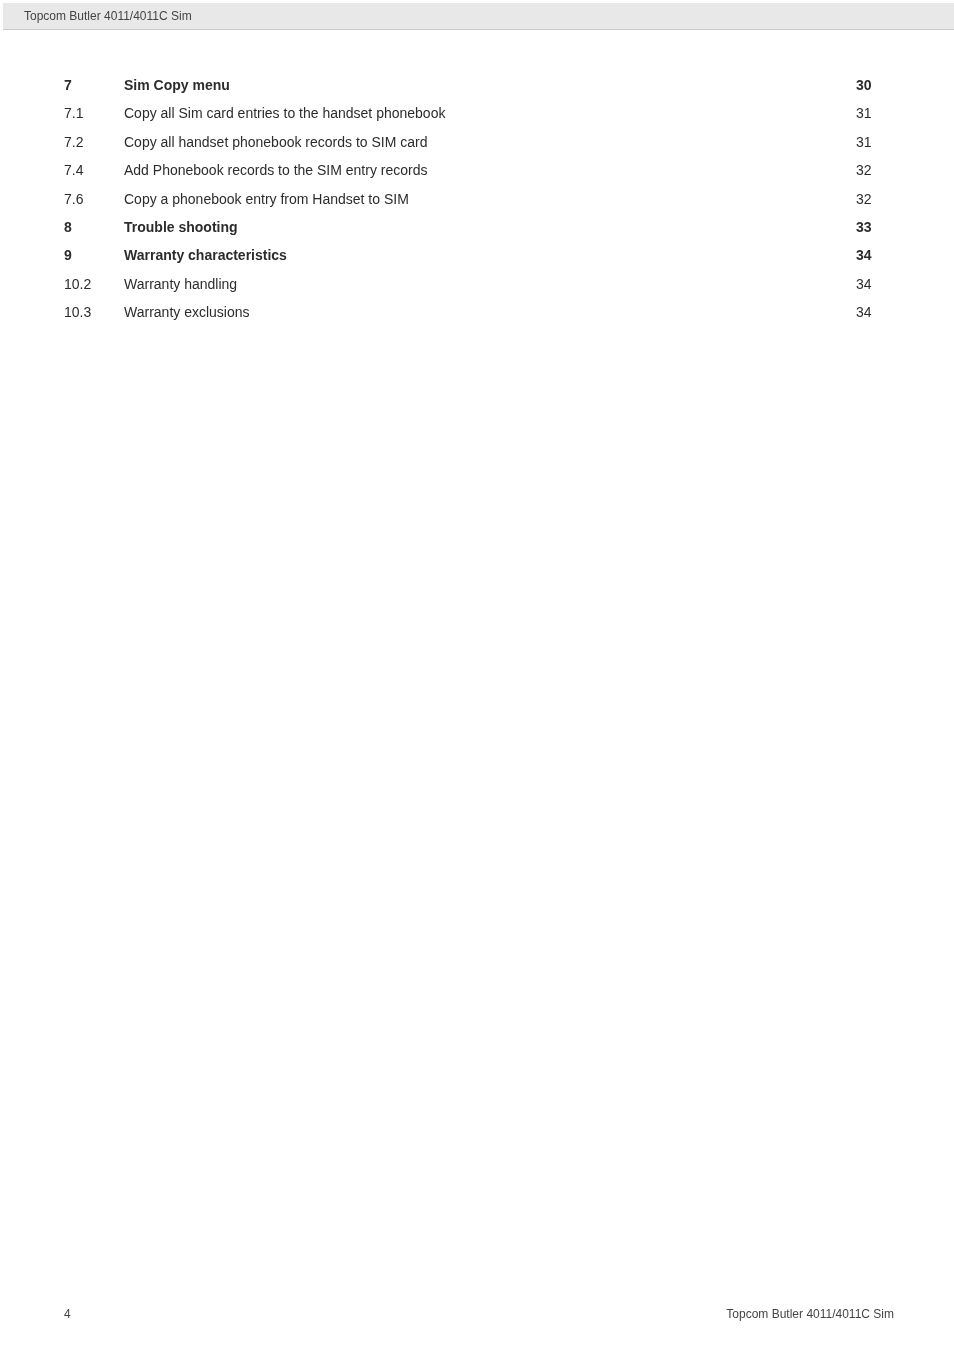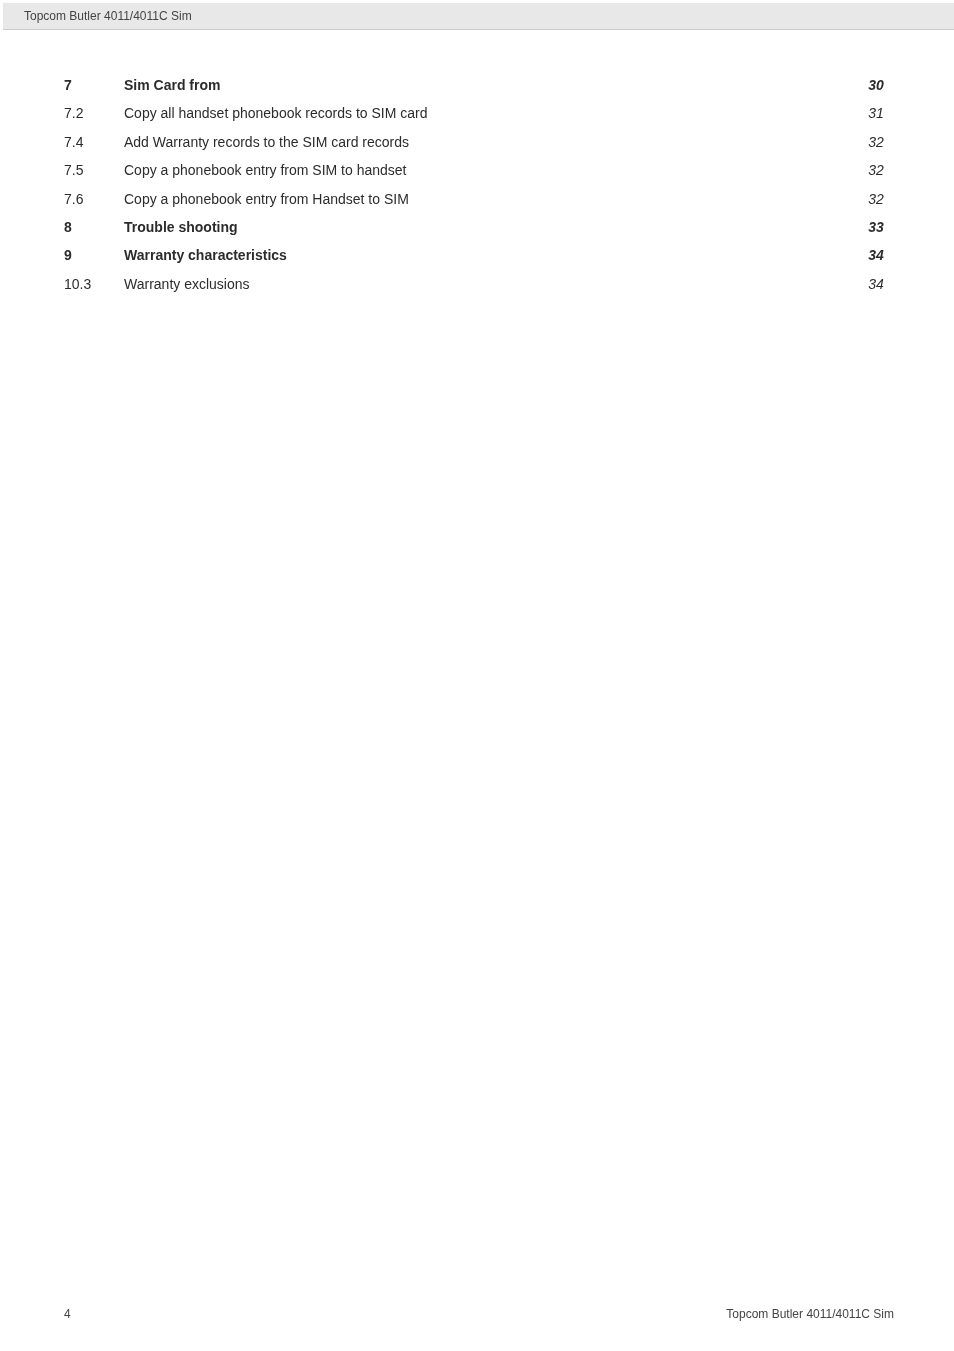--- a/index.html
+++ b/index.html
@@ -46,23 +46,22 @@
       width: 60px;
       white-space: nowrap;
     }
 
     .toc-table .col-title {
       width: auto;
     }
 
     .toc-table .col-page {
       width: 40px;
-      text-align: center;
+      text-align: left;
       white-space: nowrap;
-      font-style: italic;
     }
 
     .bold-row td {
       font-weight: bold;
     }
 
     .footer {
       position: absolute;
       bottom: 30px;
       left: 0;
@@ -79,54 +78,59 @@
 
 <div class="header-bar">
   <span>Topcom Butler 4011/4011C Sim</span>
 </div>
 
 <div class="page-content">
   <table class="toc-table">
     <tbody id="toc-body">
     <tr class="bold-row">
           <td class="col-num">7</td>
-          <td class="col-title">Sim Card from</td>
+          <td class="col-title">Sim Copy menu</td>
           <td class="col-page">30</td>
+        </tr>
+        <tr>
+          <td class="col-num">7.1</td>
+          <td class="col-title">Copy all Sim card entries to the handset phonebook</td>
+          <td class="col-page">31</td>
         </tr>
         <tr>
           <td class="col-num">7.2</td>
           <td class="col-title">Copy all handset phonebook records to SIM card</td>
           <td class="col-page">31</td>
         </tr>
         <tr>
           <td class="col-num">7.4</td>
-          <td class="col-title">Add Warranty records to the SIM card records</td>
-          <td class="col-page">32</td>
-        </tr>
-        <tr>
-          <td class="col-num">7.5</td>
-          <td class="col-title">Copy a phonebook entry from SIM to handset</td>
+          <td class="col-title">Add Phonebook records to the SIM entry records</td>
           <td class="col-page">32</td>
         </tr>
         <tr>
           <td class="col-num">7.6</td>
           <td class="col-title">Copy a phonebook entry from Handset to SIM</td>
           <td class="col-page">32</td>
         </tr>
         <tr class="bold-row">
           <td class="col-num">8</td>
           <td class="col-title">Trouble shooting</td>
           <td class="col-page">33</td>
         </tr>
         <tr class="bold-row">
           <td class="col-num">9</td>
           <td class="col-title">Warranty characteristics</td>
           <td class="col-page">34</td>
         </tr>
         <tr>
+          <td class="col-num">10.2</td>
+          <td class="col-title">Warranty handling</td>
+          <td class="col-page">34</td>
+        </tr>
+        <tr>
           <td class="col-num">10.3</td>
           <td class="col-title">Warranty exclusions</td>
           <td class="col-page">34</td>
         </tr>
       </tbody>
   </table>
 </div>
 
 <div class="footer">
   <span>4</span>

